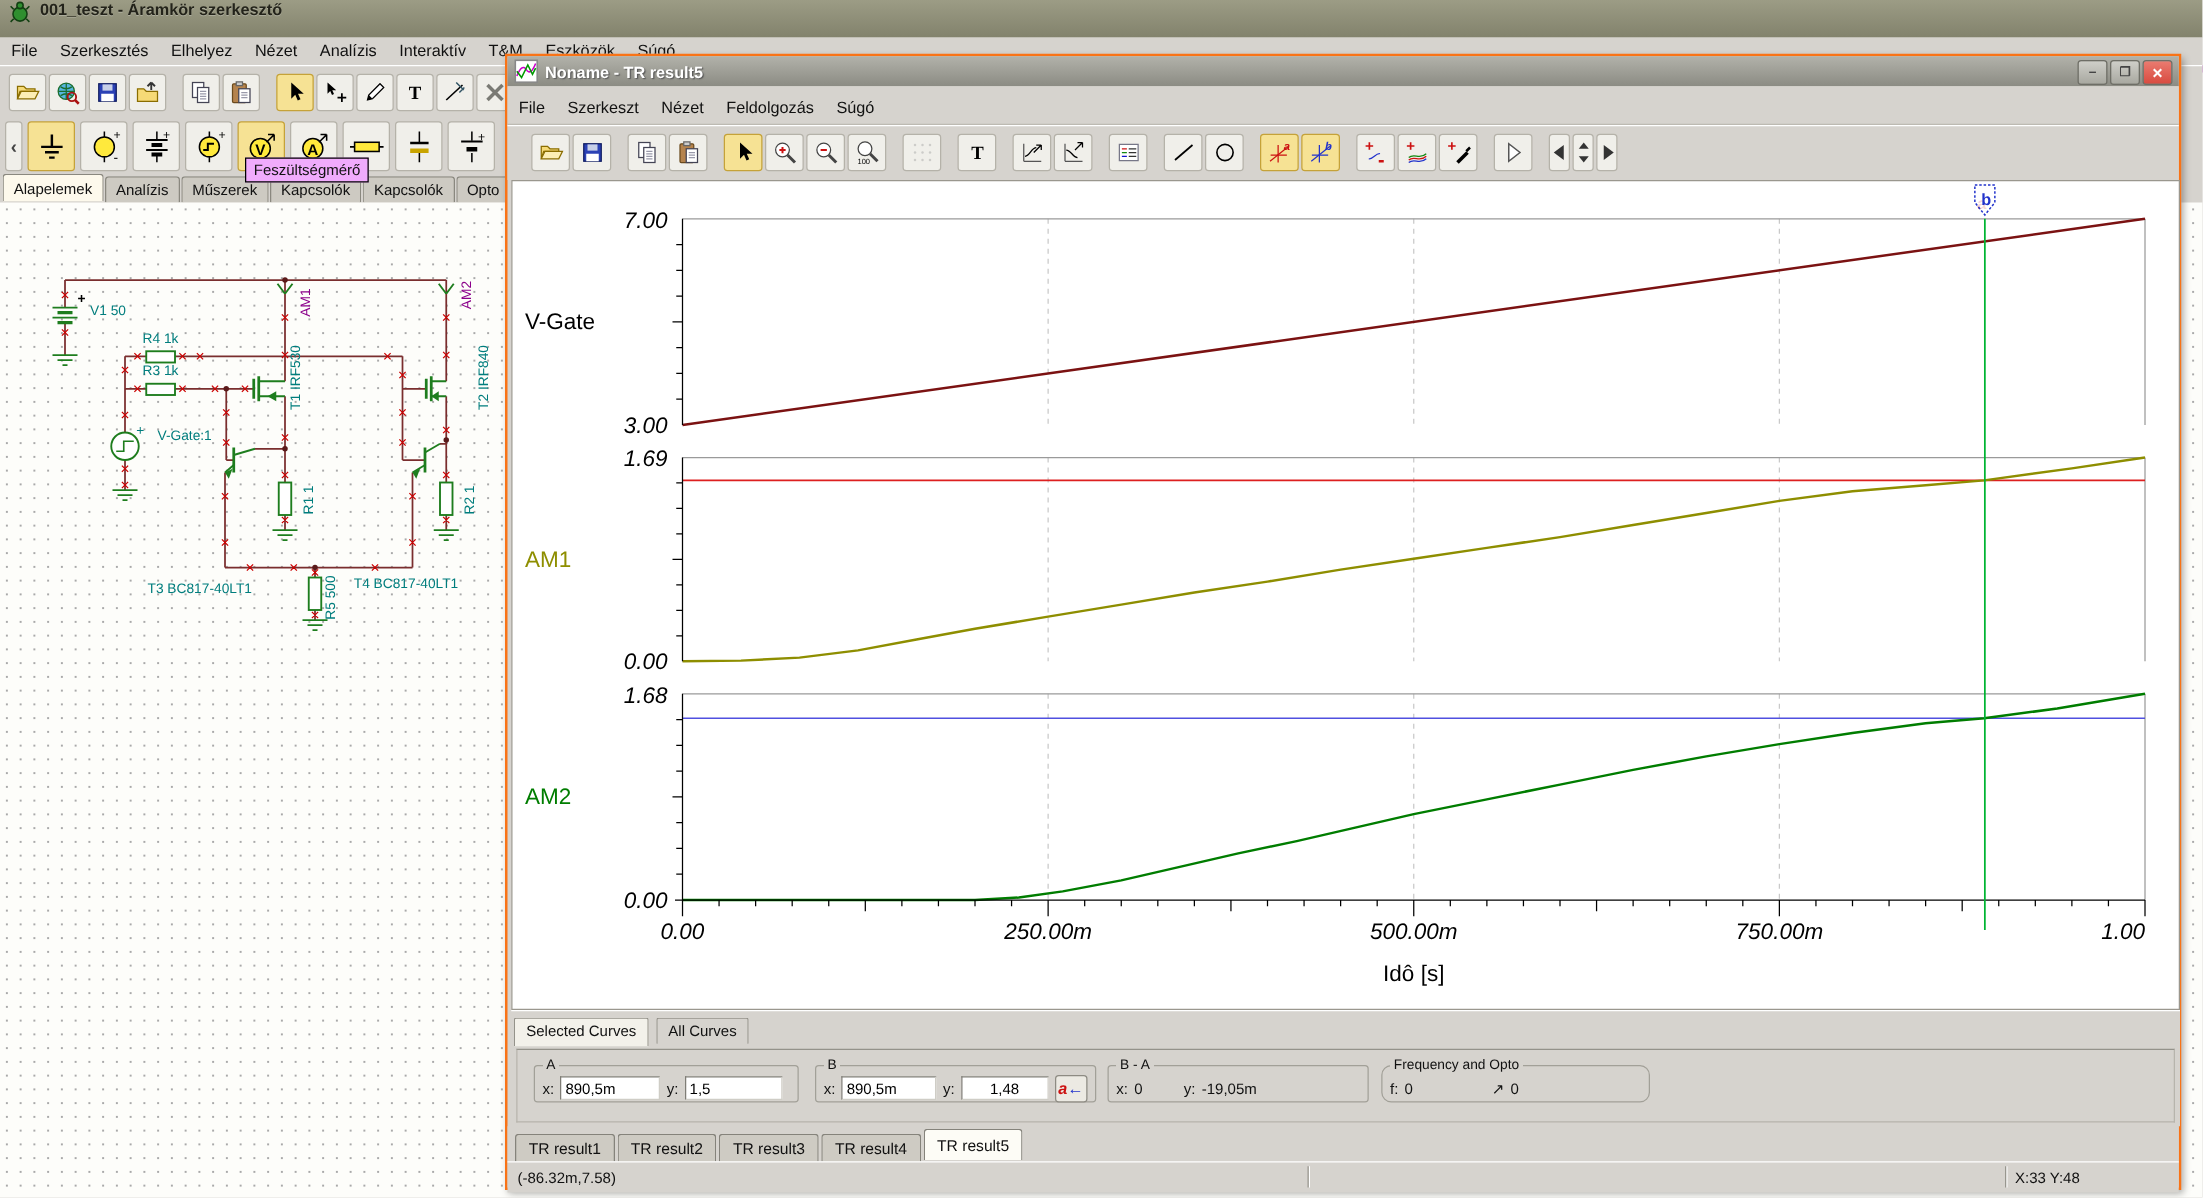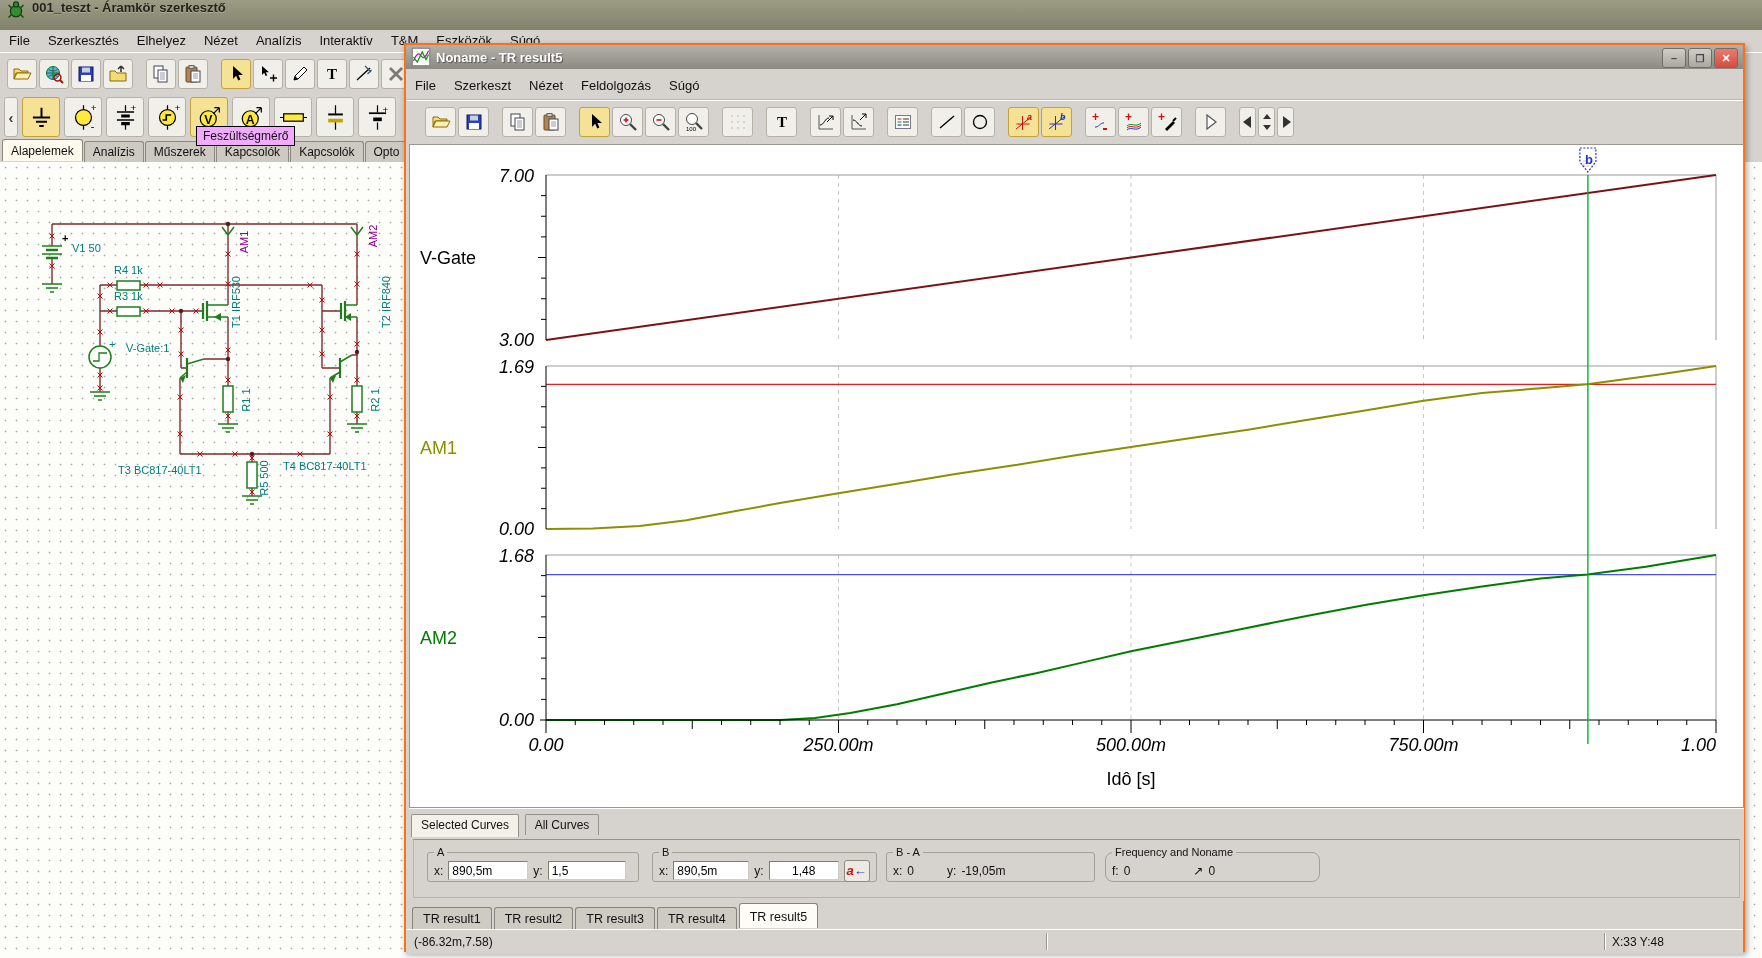--- a/index.html
+++ b/index.html
@@ -663,21 +663,21 @@
         <button class="ab-btn"><span class="ra">a</span><span class="ba">←</span></button>
       </fieldset>
       <fieldset class="fs" style="left:472px;width:209px">
         <legend>B - A</legend>
         <span class="lbl">x:</span>
         <span class="lbl" style="margin-right:28px">0</span>
         <span class="lbl">y:</span>
         <span class="lbl">-19,05m</span>
       </fieldset>
       <fieldset class="fs round" style="left:691px;width:215px">
-        <legend>Frequency and Noname</legend>
+        <legend>Frequency and Opto</legend>
         <span class="lbl">f:</span>
         <span class="lbl" style="margin-right:58px">0</span>
         <span class="lbl">↗</span>
         <span class="lbl">0</span>
       </fieldset>
     </div>
   </div>
 
   <div class="abs" id="result-tabs"><span class="rtab">TR result1</span><span class="rtab">TR result2</span><span class="rtab">TR result3</span><span class="rtab">TR result4</span><span class="rtab active">TR result5</span></div>
   <div class="abs" id="tr-status">

